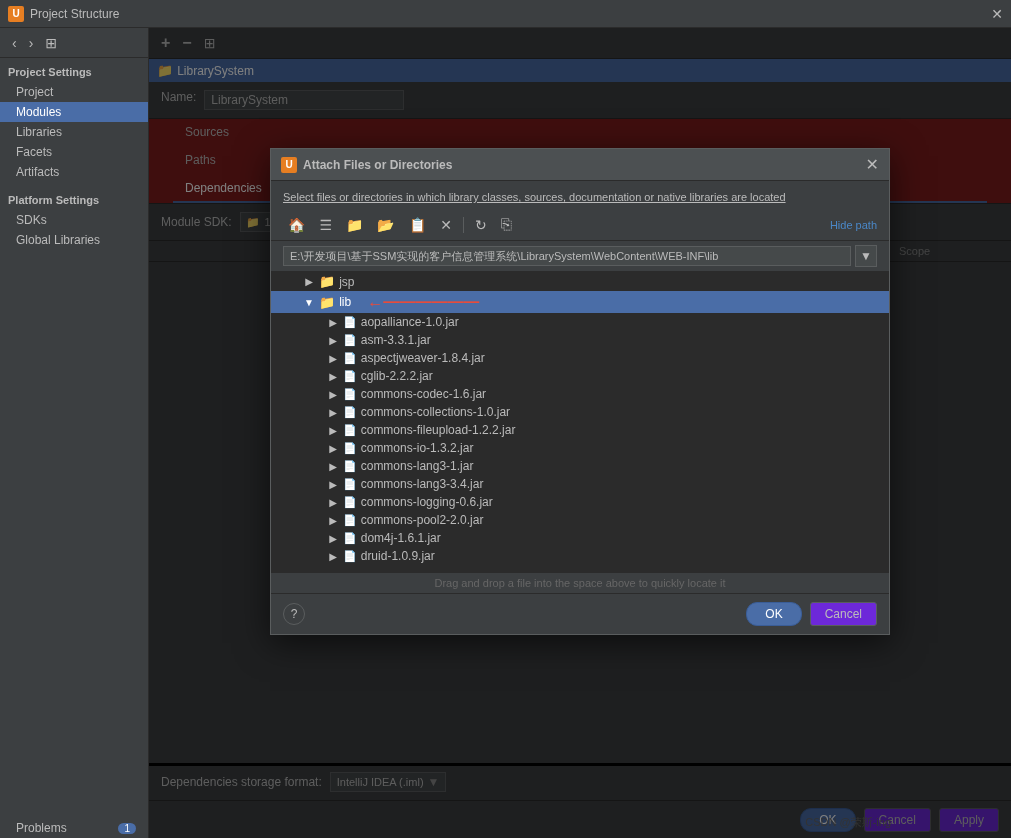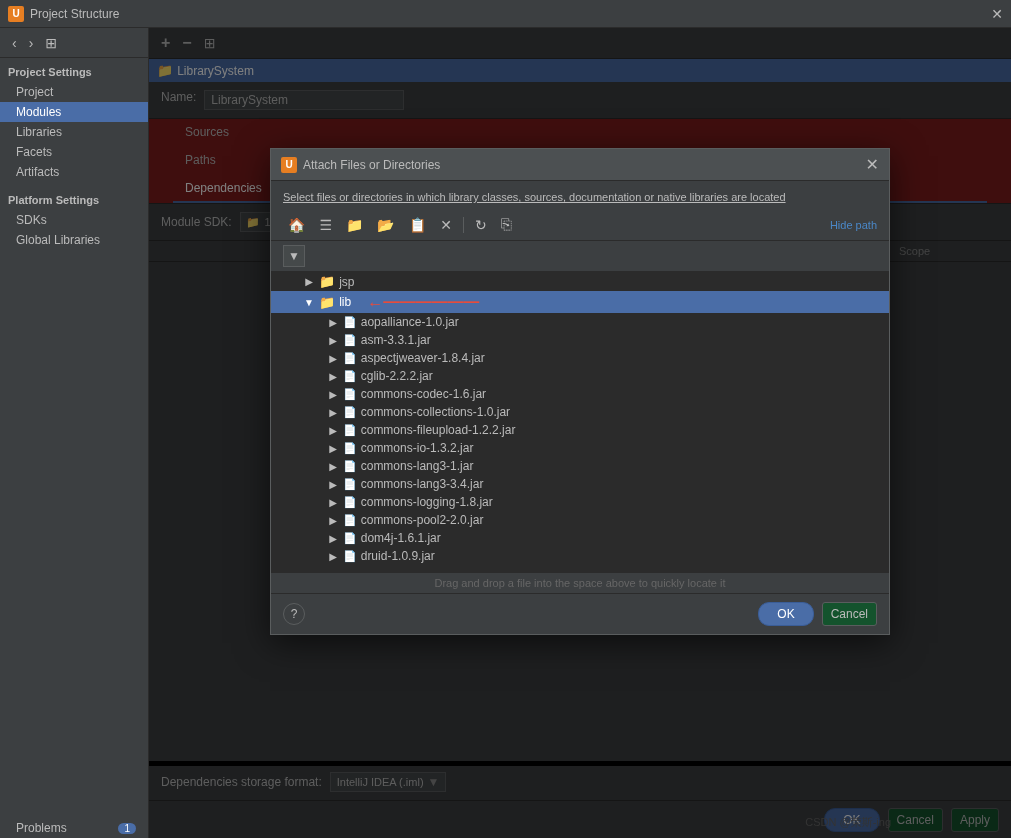--- a/index.html
+++ b/index.html
@@ -242,21 +242,21 @@
       gap: 6px;
     }
     .modal-title-icon {
       width: 16px;
       height: 16px;
       background: #e67e22;
       border-radius: 2px;
       display: flex; align-items: center; justify-content: center;
       color: white; font-weight: bold; font-size: 10px;
     }
-    .modal-title-text { color: #bbbbbb; font-size: 12px; font-weight: normal; }
+    .modal-title-text { color: #bbbbbb; font-size: 12px; font-weight: bold; }
     .modal-close { color: #bbbbbb; cursor: pointer; font-size: 16px; }
 
     .modal-desc {
       padding: 10px 12px 6px 12px;
       color: #bbbbbb;
       font-size: 11px;
       text-decoration: underline;
     }
 
     
@@ -368,24 +368,24 @@
     .ok-btn {
       background: #4a6da7;
       border: 1px solid #3a5d97;
       color: white;
       padding: 4px 18px;
       cursor: pointer;
       font-size: 12px;
       border-radius: 11px;
     }
     .cancel-btn {
-      background: #14532d;
+      background: #6d28d9;
       border: 1px solid #5a5d5e;
       color: #bbbbbb;
-      padding: 4px 8px;
+      padding: 4px 14px;
       cursor: pointer;
       font-size: 12px;
       border-radius: 3px;
     }
 
     
     .page-bottom {
       position: absolute;
       bottom: 0;
       left: 0;
@@ -508,21 +508,21 @@
         <span style="margin-left:auto; color:#888; cursor:pointer;">▼</span>
       </div>
       <button class="edit-btn">Edit</button>
     </div>
 
     <div class="dep-table-header">
       <div class="dep-col-name"></div>
       <div class="dep-col-scope">Scope</div>
     </div>
 
-    <div style="position:absolute; bottom:40px; left:0; right:0; display:flex; align-items:center; padding:6px 12px; gap:8px; background:#3c3f41; border-top:5px solid #000000;">
+    <div style="position:absolute; bottom:40px; left:0; right:0; display:flex; align-items:center; padding:6px 12px; gap:8px; background:#3c3f41; border-top:3px solid #000000;">
       <span class="dep-storage-label">Dependencies storage format:</span>
       <div style="display:flex; align-items:center; gap:4px; background:#45494a; border:1px solid #5a5d5e; padding:2px 6px;">
         <span style="font-size:11px; color:#bbbbbb;">IntelliJ IDEA (.iml)</span>
         <span style="color:#888; cursor:pointer;">▼</span>
       </div>
     </div>
 
     <div class="page-bottom">
       <button class="ok-btn">OK</button>
       <button class="cancel-btn">Cancel</button>
@@ -555,20 +555,21 @@
             <button class="toolbar-btn">📋</button>
             <button class="toolbar-btn">✕</button>
             <div class="toolbar-sep"></div>
             <button class="toolbar-btn">↻</button>
             <button class="toolbar-btn">⎘</button>
           </div>
           <button class="hide-path-btn">Hide path</button>
         </div>
 
         <div class="modal-path-bar">
+          <input class="path-input" type="text" value="E:\开发项目\基于SSM实现的客户信息管理系统\LibrarySystem\WebContent\WEB-INF\lib" style="">
           <div class="path-dropdown">▼</div>
         </div>
 
         <div class="file-tree">
 
           <div class="tree-item">
             <span class="tree-indent"></span>
             <span class="arrow">▶</span>
             <span class="folder-icon">📁</span>
             <span>jsp</span>
@@ -650,21 +651,21 @@
               <span class="tree-indent"></span>
             <span class="arrow">▶</span>
             <span class="file-icon">📄</span>
             <span>commons-lang3-3.4.jar</span>
           </div>
           <div class="tree-item">
             <span class="tree-indent"></span>
               <span class="tree-indent"></span>
             <span class="arrow">▶</span>
             <span class="file-icon">📄</span>
-            <span>commons-logging-1.8.jar</span>
+            <span>commons-logging-0.6.jar</span>
           </div>
           <div class="tree-item">
             <span class="tree-indent"></span>
               <span class="tree-indent"></span>
             <span class="arrow">▶</span>
             <span class="file-icon">📄</span>
             <span>commons-pool2-2.0.jar</span>
           </div>
           <div class="tree-item">
             <span class="tree-indent"></span>

